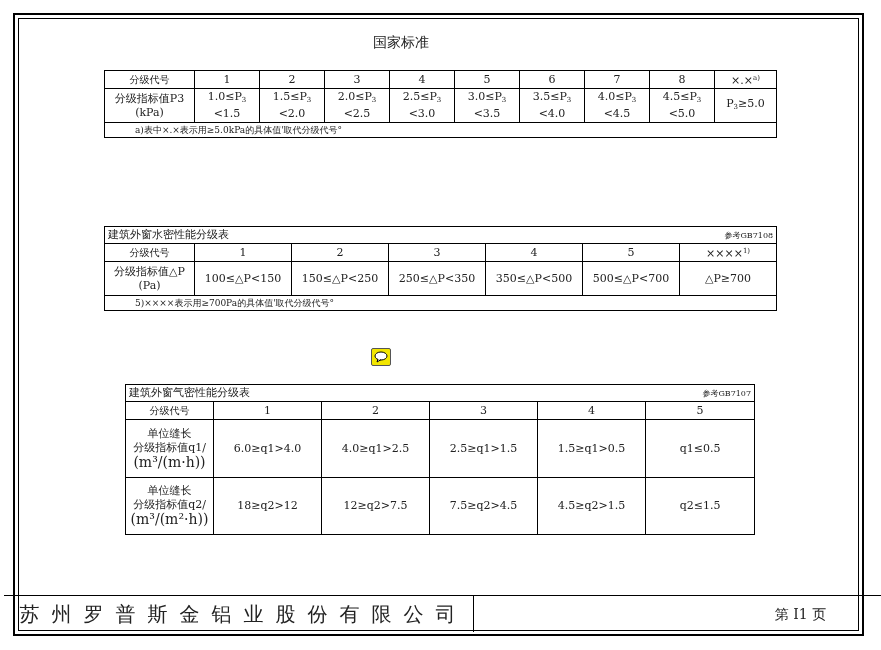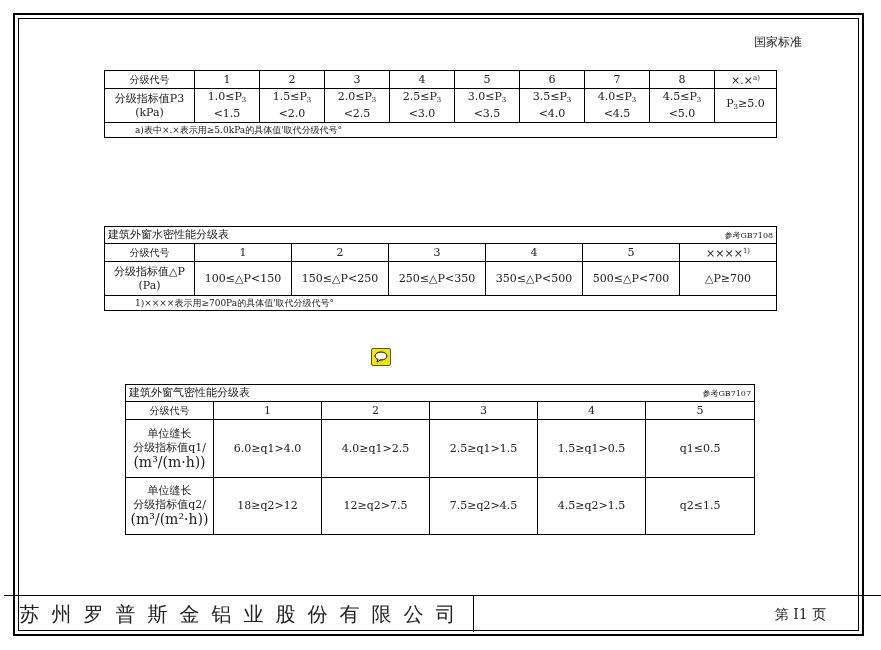--- a/index.html
+++ b/index.html
@@ -1,20 +1,20 @@
 <!DOCTYPE html>
 <html><head>
 <meta charset="utf-8">
 <style>
   html, body { margin:0; padding:0; background:#fff; }
   body { width:881px; height:650px; position:relative; overflow:hidden;
          font-family:"DejaVu Serif","Liberation Serif",serif; color:#222; }
   .frame-outer { position:absolute; left:13px; top:13px; width:851px; height:623px; border:2px solid #000; box-sizing:border-box; }
   .frame-inner { position:absolute; left:18px; top:18px; width:841px; height:613px; border:1.5px solid #000; box-sizing:border-box; }
-  .title { position:absolute; left:0; width:802px; top:34px; text-align:right; font-size:12px; color:#222; }
+  .title { position:absolute; left:0; width:802px; top:34px; text-align:center; font-size:14px; color:#222; }
   table.std { position:absolute; border-collapse:collapse; table-layout:fixed; font-size:11px; }
   table.std td { border:1px solid #000; text-align:center; vertical-align:middle; padding:0; line-height:14px; }
   table.std td.cap { text-align:left; padding-left:3px; font-size:11px; position:relative; }
   .ref { position:absolute; right:3px; top:2px; font-size:8px; }
   .note { text-align:left !important; padding-left:30px !important; font-size:9px; }
   sub { font-size:7px; vertical-align:-2px; }
   sup { font-size:7px; vertical-align:4px; }
   .note-icon { position:absolute; left:371px; top:348px; width:20px; height:18px; background:#f2e600; border:1px solid #555; border-radius:2px; box-sizing:border-box; }
   .note-icon svg { position:absolute; left:2px; top:2px; }
   .footer { position:absolute; left:4px; top:595px; width:878px; height:36px; border-top:1.5px solid #000; box-sizing:border-box; }
@@ -103,21 +103,21 @@
   <tr style="height:34px">
     <td><span>分级指标值△P</span><br><span>(Pa)</span></td>
     <td>100≤△P&lt;150</td>
     <td>150≤△P&lt;250</td>
     <td>250≤△P&lt;350</td>
     <td>350≤△P&lt;500</td>
     <td>500≤△P&lt;700</td>
     <td>△P≥700</td>
   </tr>
   <tr style="height:15px">
-    <td class="note" colspan="7">1)××××表示用≥700Pa的具体值'取代分级代号°</td>
+    <td class="note" colspan="7">5)××××表示用≥700Pa的具体值'取代分级代号°</td>
   </tr>
 </tbody>
   </table>
 
 <div class="note-icon">
   <svg width="14" height="12" viewBox="0 0 14 12">
     <ellipse cx="7" cy="5" rx="6" ry="4" fill="#fff" stroke="#000" stroke-width="1"></ellipse>
     <path d="M4 8 L3 11 L7 8.6" fill="#fff" stroke="#000" stroke-width="1"></path>
   </svg>
 </div>

